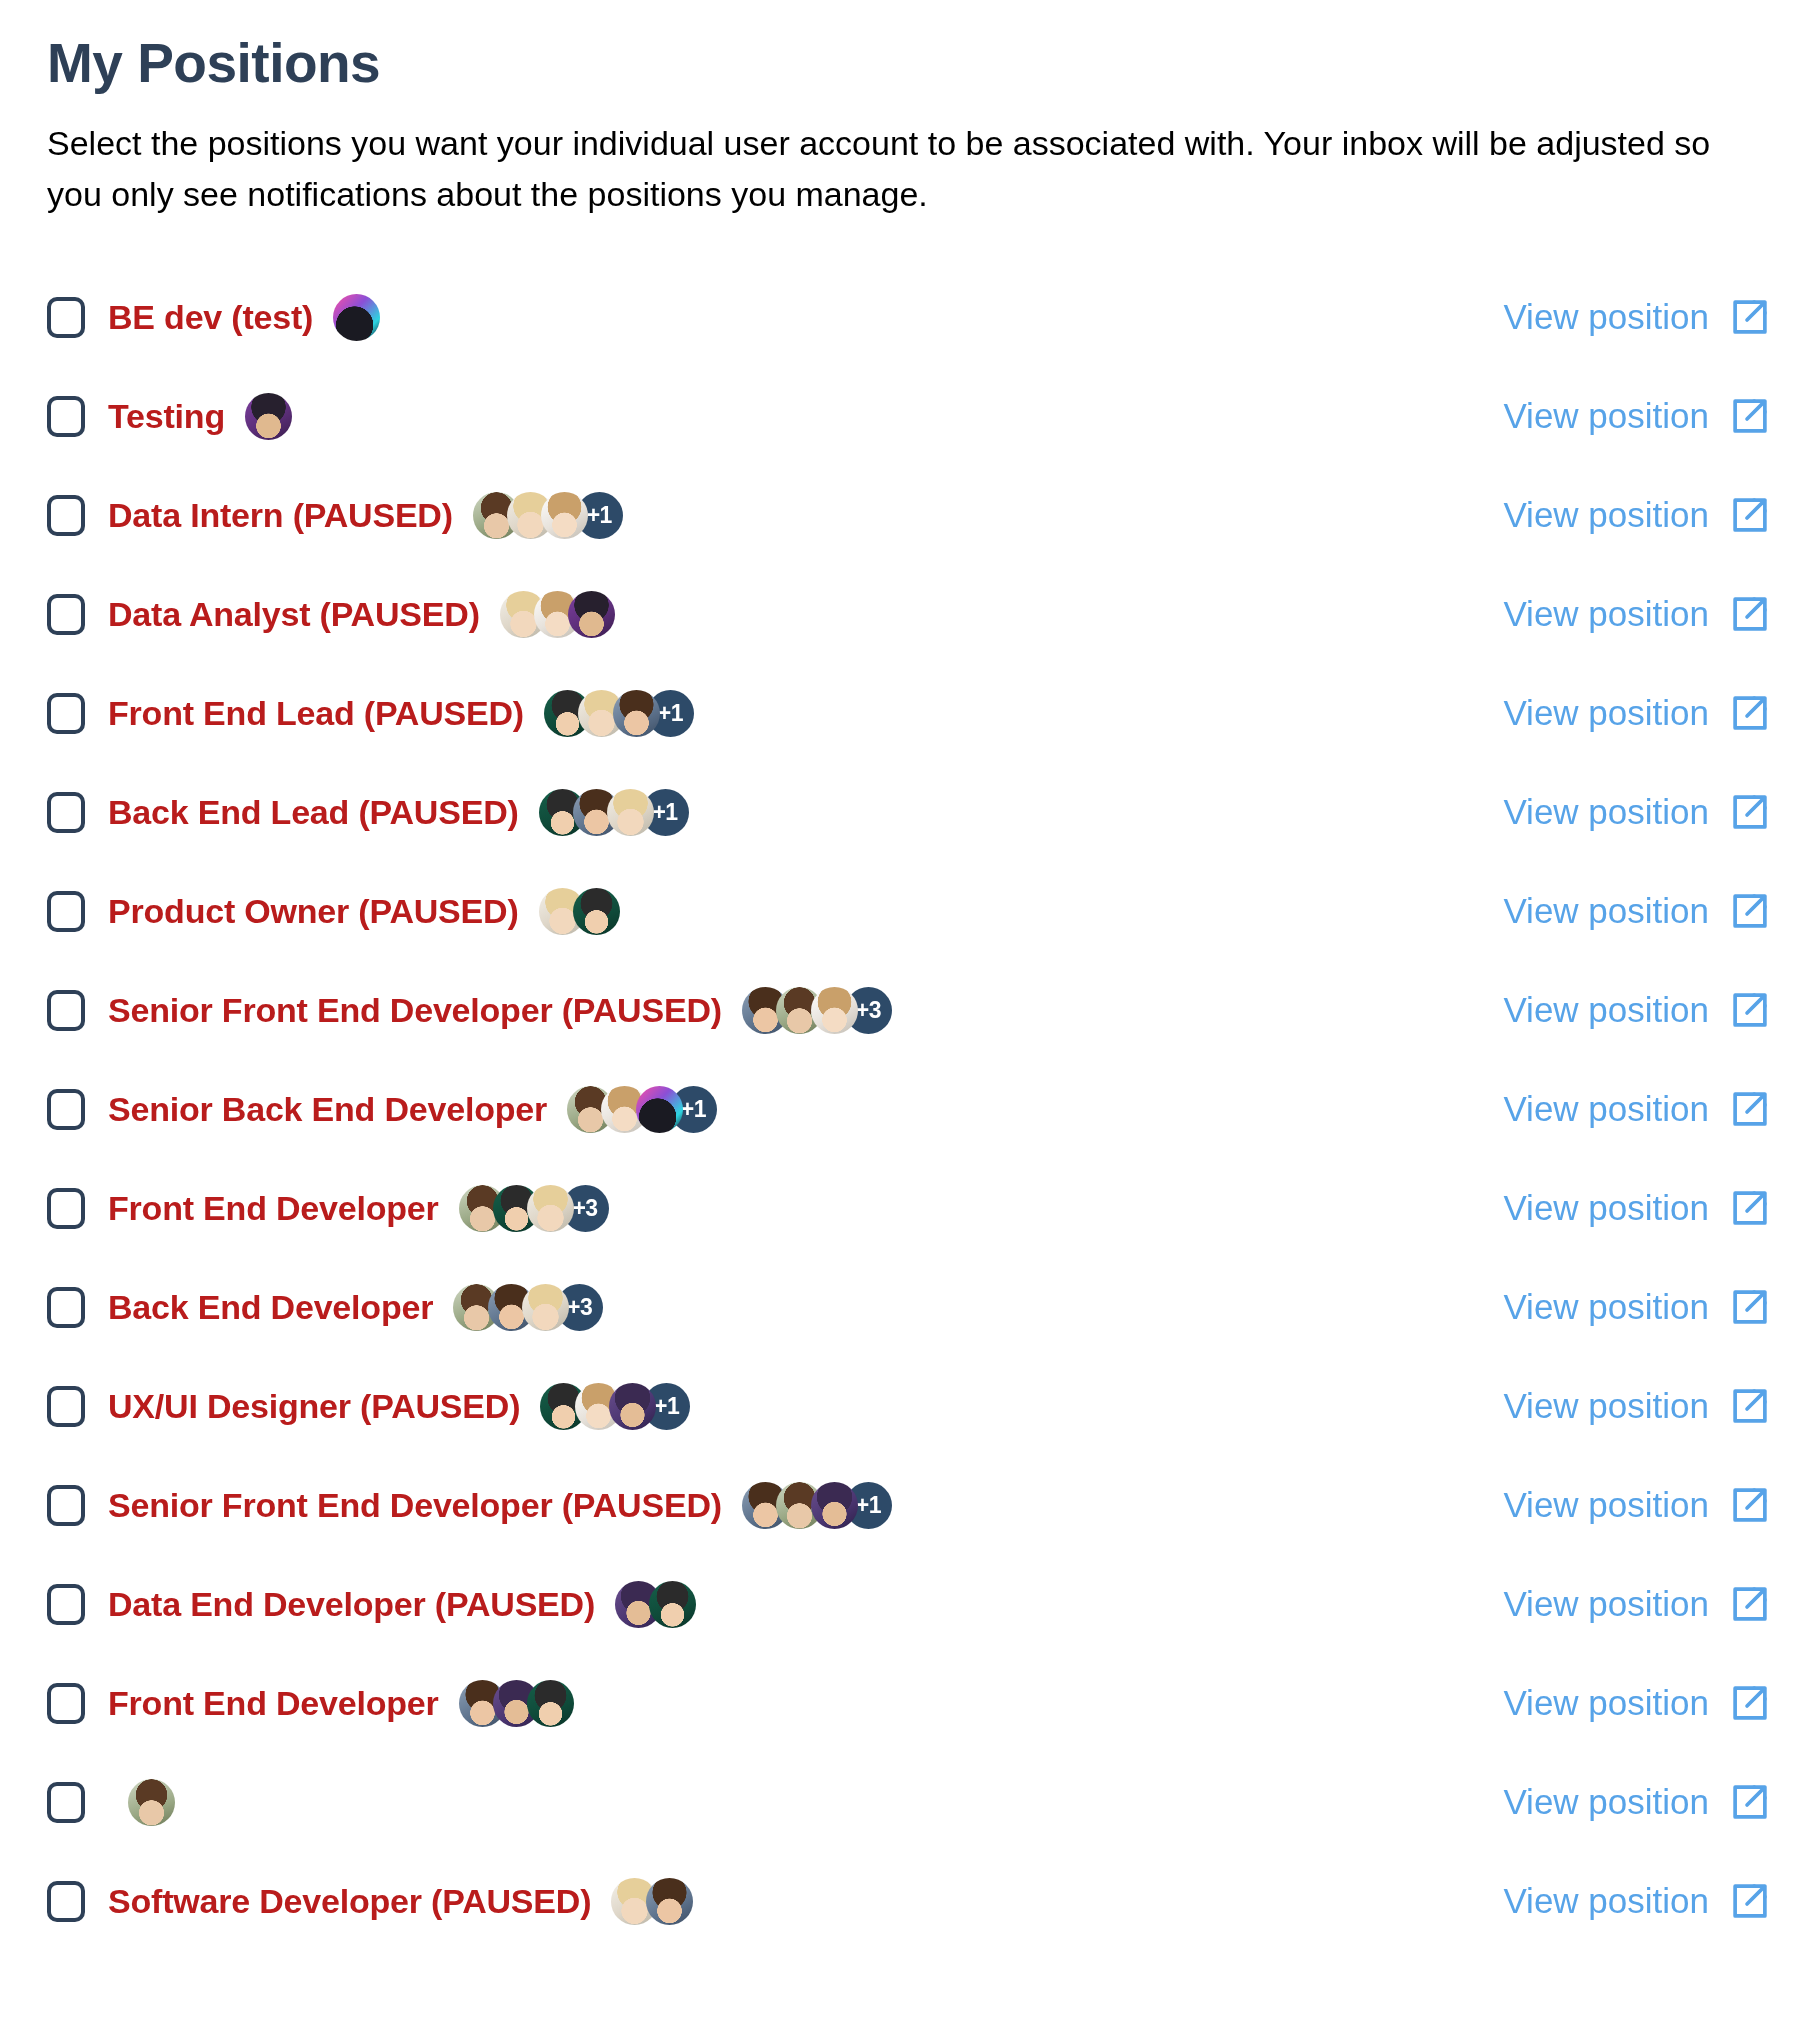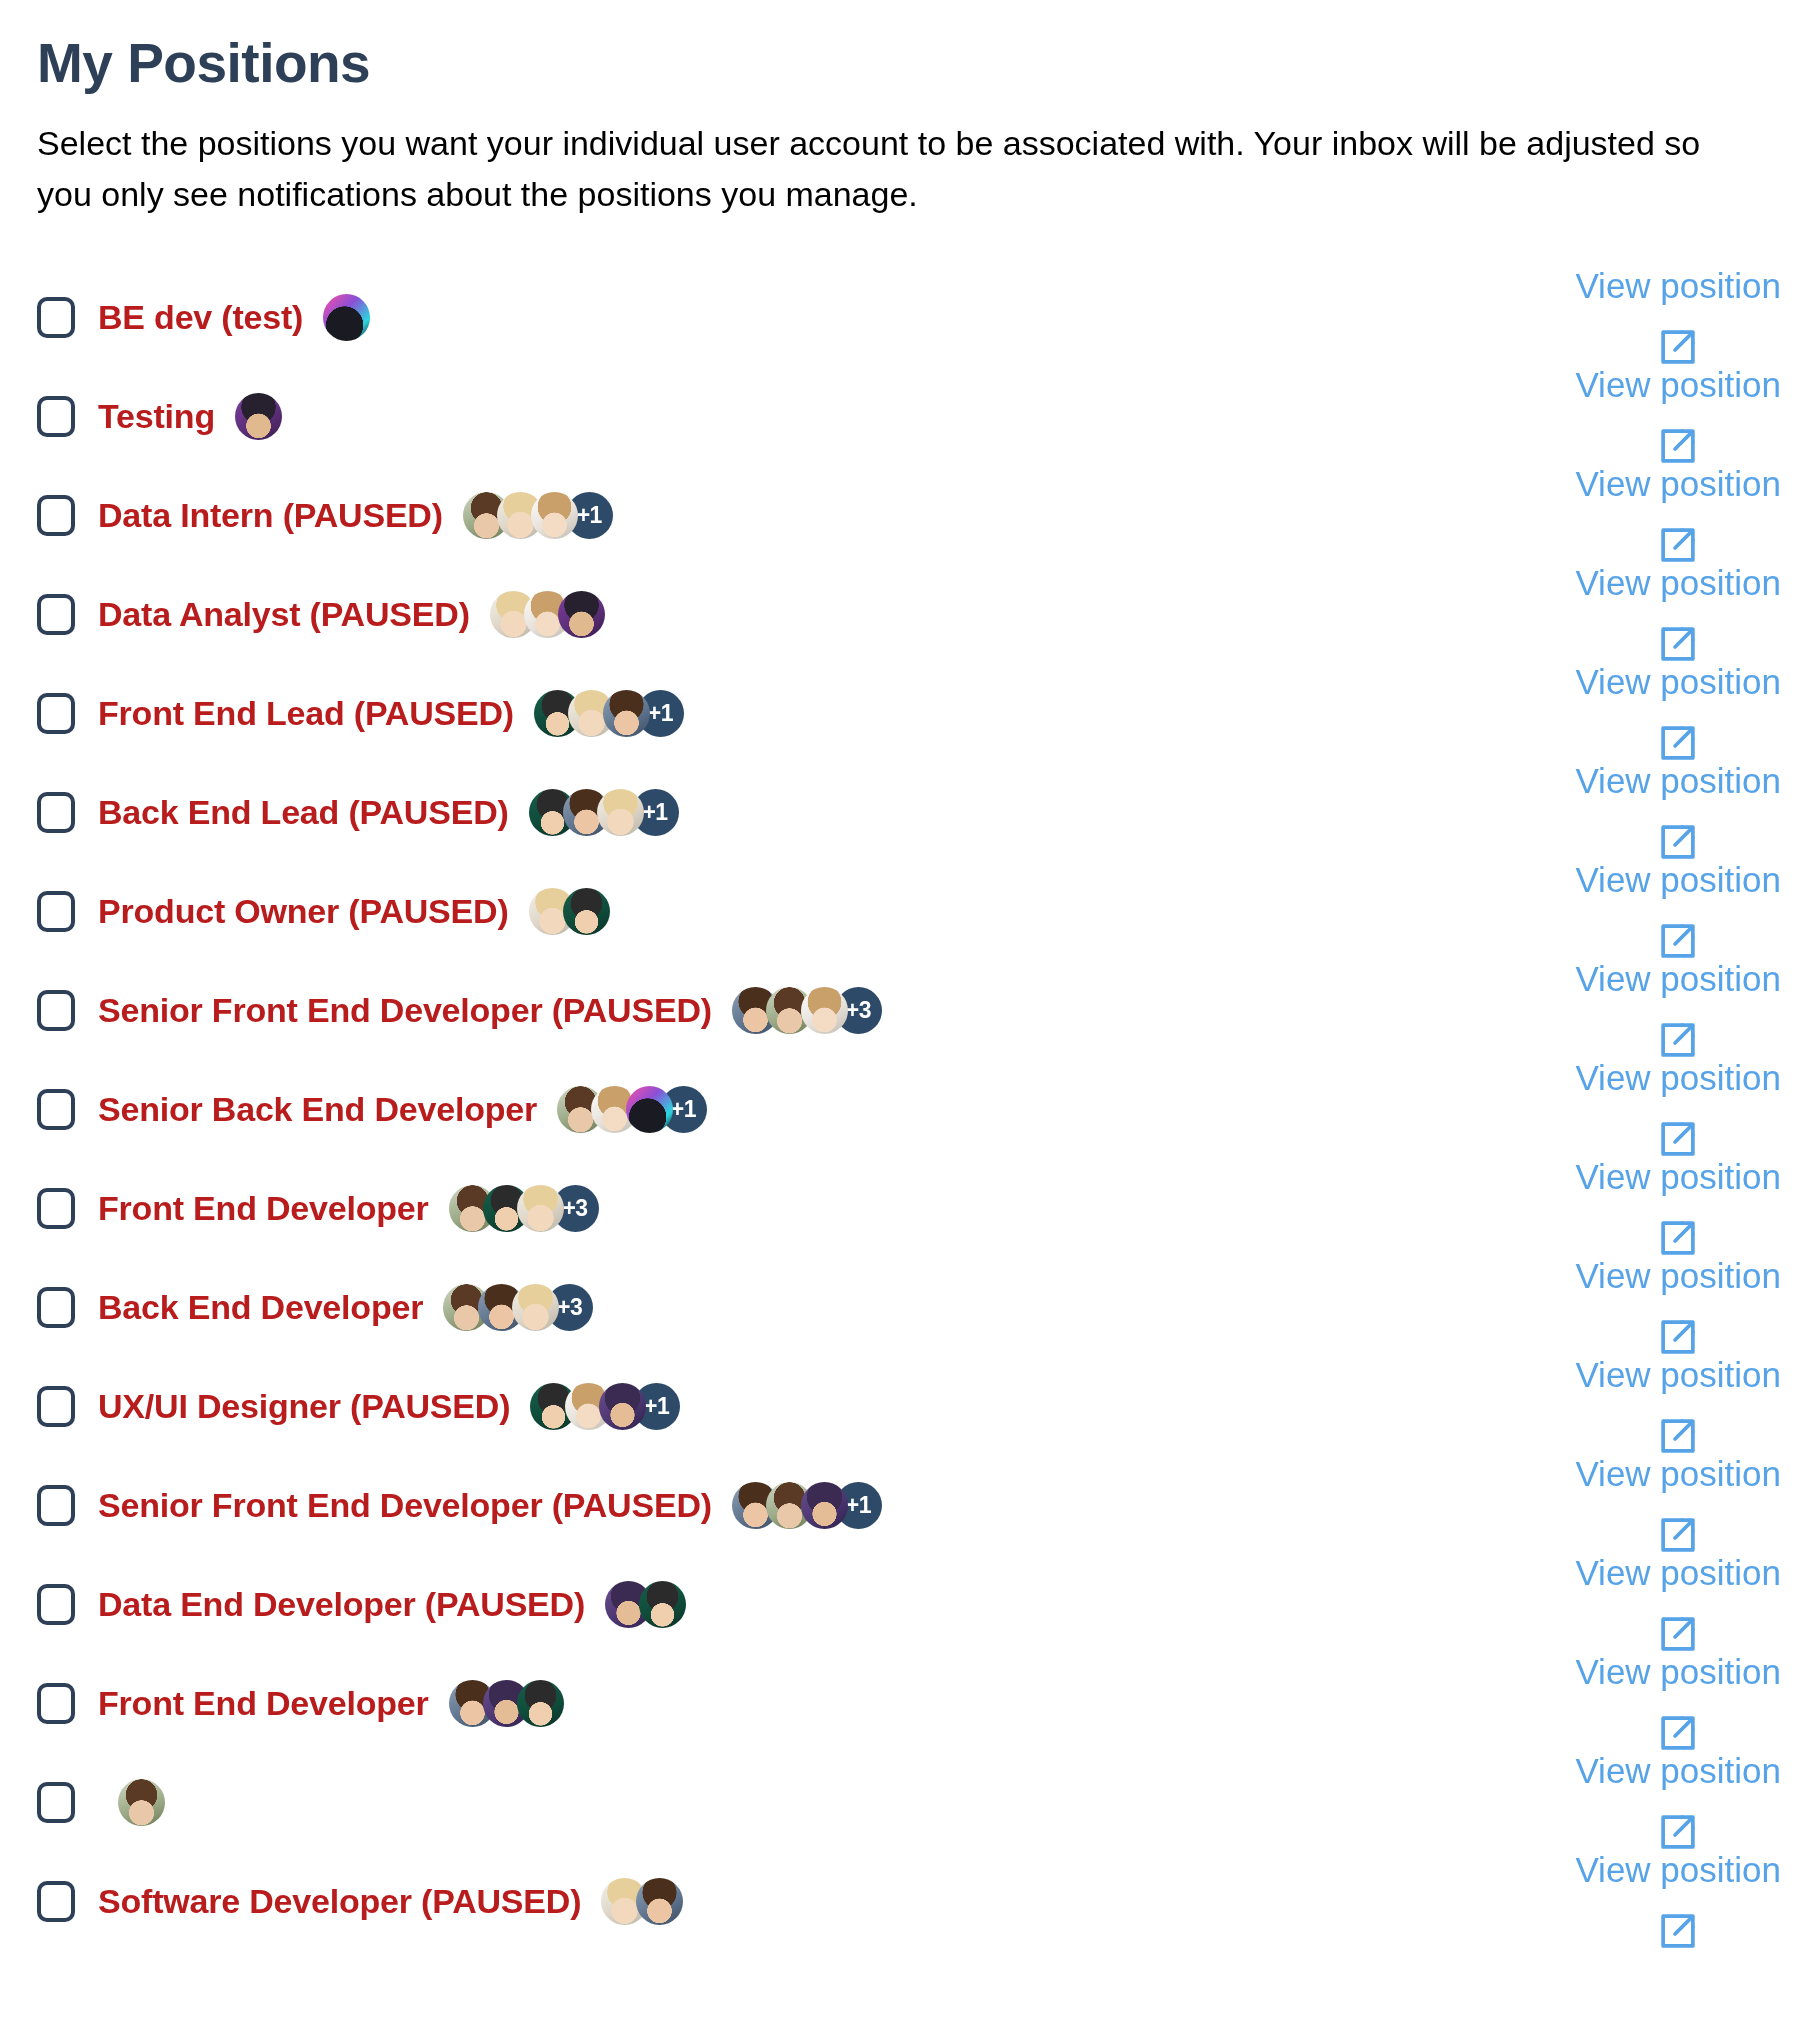--- a/index.html
+++ b/index.html
@@ -13,21 +13,21 @@
   body {
     font-family: "Liberation Sans", sans-serif;
     color: #2e4057;
     -webkit-font-smoothing: antialiased;
   }
 
   .page {
     position: relative;
     width: 1818px;
     height: 2018px;
-    padding: 0 37px;
+    padding: 0 47px;
     overflow: hidden;
   }
 
   
   .page-title {
     font-size: 55px;
     font-weight: 700;
     letter-spacing: -0.5px;
     color: #2e4057;
     line-height: 1.1;
@@ -151,21 +151,20 @@
   .view-link {
     position: absolute;
     right: 0;
     top: 50%;
     transform: translateY(-50%);
     display: flex;
     align-items: center;
     gap: 20px;
     text-decoration: none;
     cursor: pointer;
-    flex-direction: column;
   }
 
   .view-link-text {
     font-size: 35px;
     font-weight: 400;
     color: #57a3e8;
     white-space: nowrap;
   }
 
   .external-icon {

